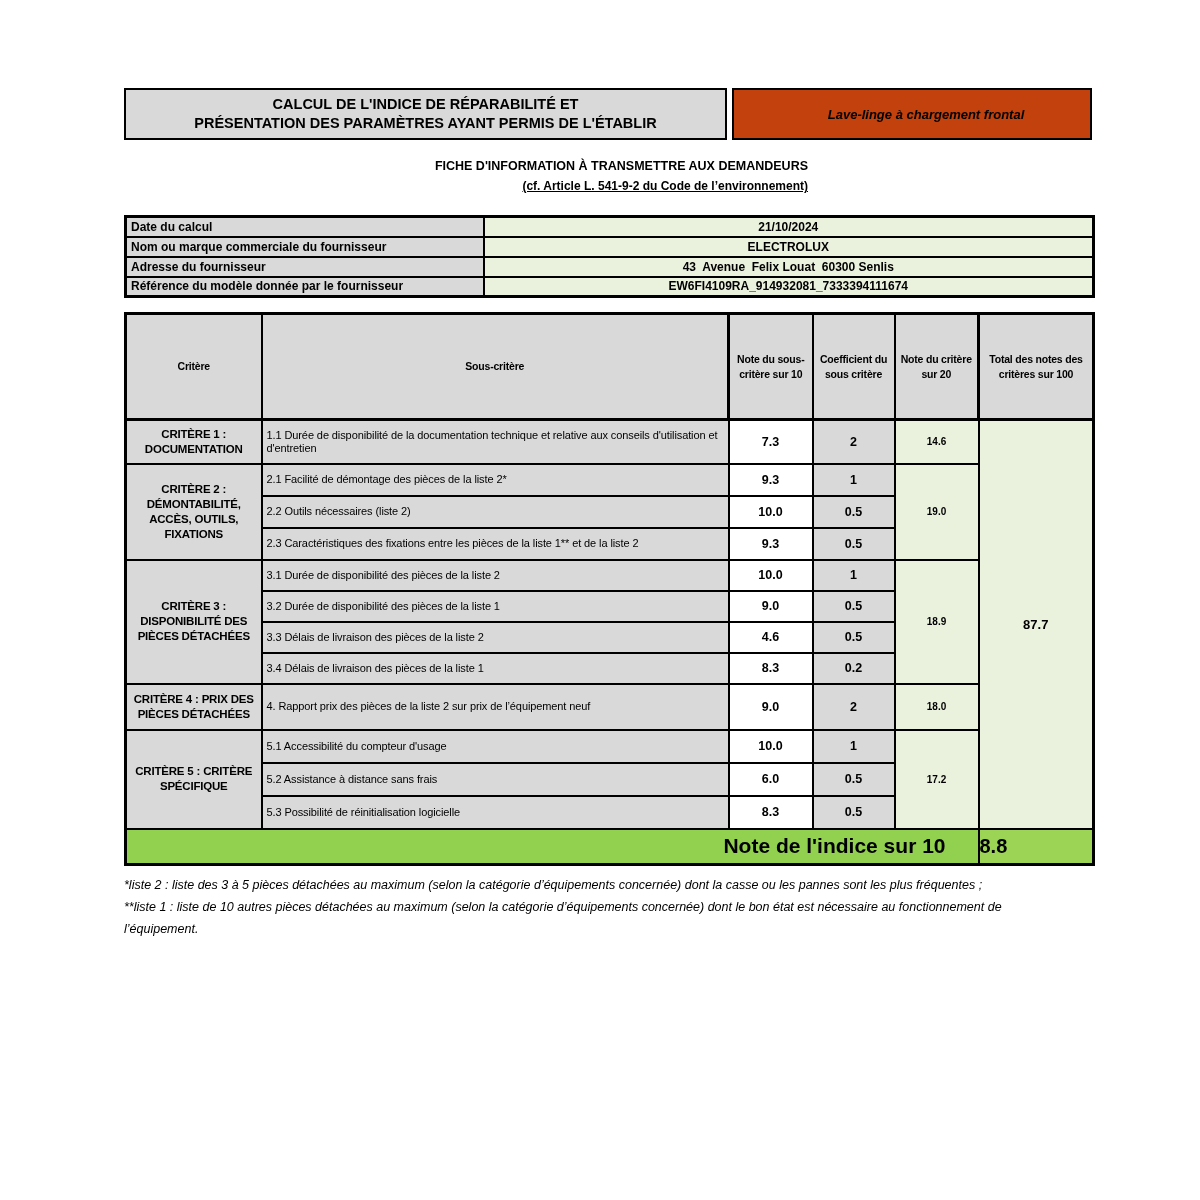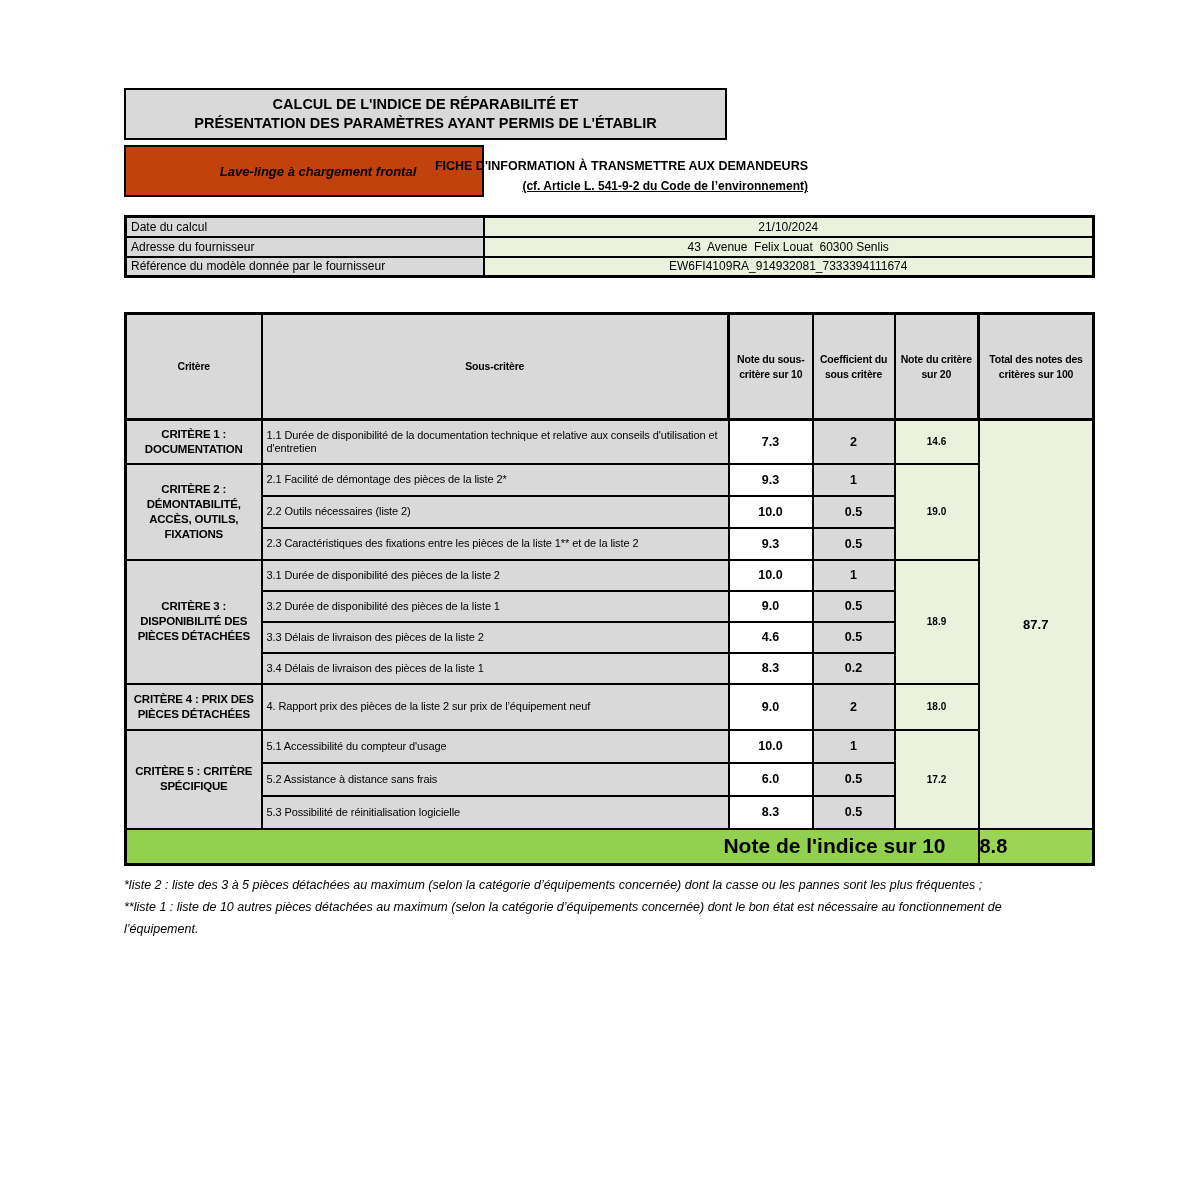--- a/index.html
+++ b/index.html
@@ -9,21 +9,21 @@
     --score-green:#9CD455;
     --border:#000000;
   }
   *{box-sizing:border-box;margin:0;padding:0;}
   html,body{background:#ffffff;}
   body{
     width:1200px;height:1200px;position:relative;
     font-family:"Liberation Sans","DejaVu Sans",sans-serif;
     color:#000;
   }
-  .abs{position:absolute;flex-direction:column;}
+  .abs{position:absolute;}
 
   
   #title-row{top:88px;left:124px;width:968px;display:flex;gap:5px;}
   .title-box{
     width:603px;height:52px;background:var(--gray);
     border:2.5px solid var(--border);
     display:flex;flex-direction:column;justify-content:center;align-items:center;
     text-align:center;font-weight:bold;font-size:14.5px;line-height:19px;
   }
   .product-box{
@@ -34,21 +34,21 @@
 
   
   #subtitles{top:156px;left:116px;width:692px;text-align:right;}
   #subtitles .s1{font-weight:bold;font-size:12.5px;line-height:20px;}
   #subtitles .s2{font-weight:bold;font-size:12px;line-height:20px;text-decoration:underline;}
 
   
   #info-table{top:215px;left:124px;width:968px;border-collapse:collapse;table-layout:fixed;}
   #info-table td{
     border:2px solid var(--border);height:20px;
-    font-size:12px;font-weight:normal;overflow:hidden;white-space:pre-wrap;
+    font-size:12px;font-weight:bold;overflow:hidden;white-space:pre-wrap;
   }
   #info-table{border:3px solid var(--border);}
   .info-label{background:var(--gray);padding:0 4px;text-align:left;width:358px;}
   .info-value{background:var(--pale-green);text-align:center;width:610px;}
 
   
   #main-table{top:312px;left:124px;width:968px;border-collapse:collapse;table-layout:fixed;}
   #main-table th,#main-table td{border:2px solid var(--border);overflow:hidden;}
   #main-table{border:3px solid var(--border);}
   #main-table th{
@@ -112,20 +112,24 @@
 <div id="subtitles" class="abs">
   <div class="s1">FICHE D'INFORMATION À TRANSMETTRE AUX DEMANDEURS</div>
   <div class="s2">(cf. Article L. 541-9-2 du Code de l’environnement)</div>
 </div>
 
 <table id="info-table" class="abs">
   <tbody>
       <tr>
     <td class="info-label">Date du calcul</td>
     <td class="info-value">21/10/2024</td>
+  </tr>
+  <tr>
+    <td class="info-label">Nom ou marque commerciale du fournisseur</td>
+    <td class="info-value">ELECTROLUX</td>
   </tr>
   <tr>
     <td class="info-label">Adresse du fournisseur</td>
     <td class="info-value">43  Avenue  Felix Louat  60300 Senlis</td>
   </tr>
   <tr>
     <td class="info-label">Référence du modèle donnée par le fournisseur</td>
     <td class="info-value">EW6FI4109RA_914932081_7333394111674</td>
   </tr>
 </tbody>

